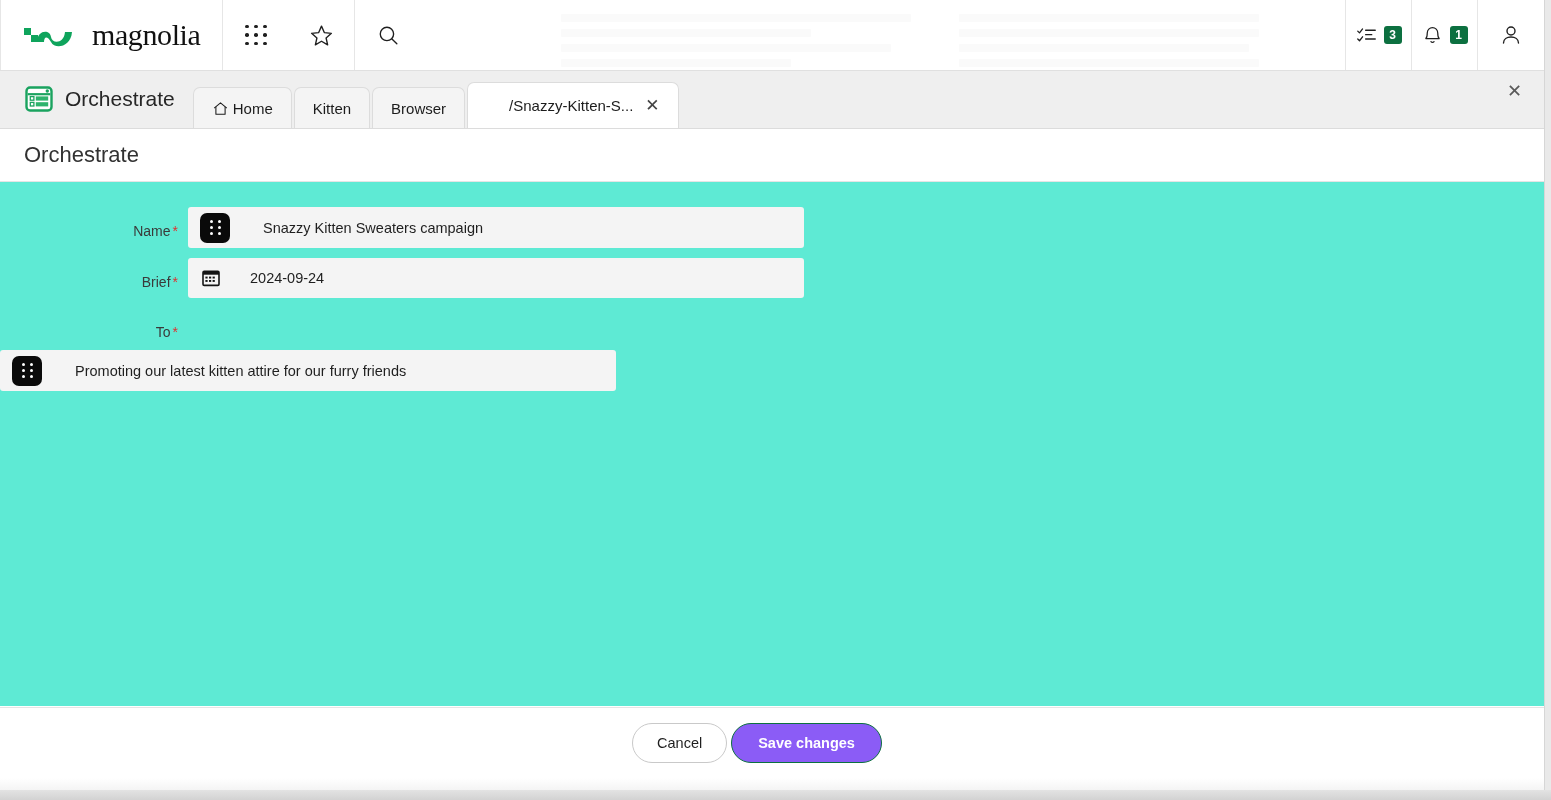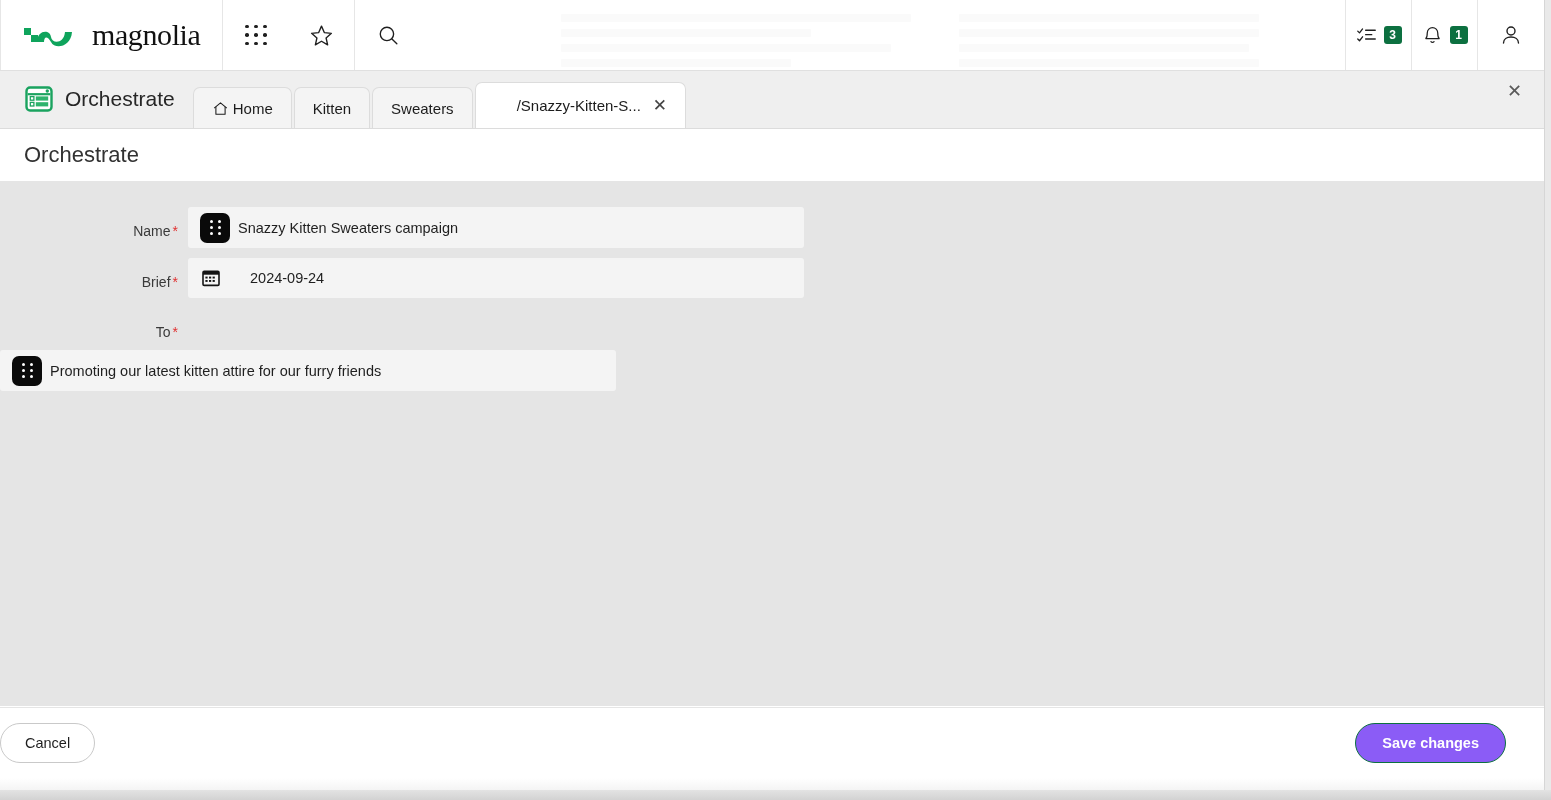--- a/index.html
+++ b/index.html
@@ -180,21 +180,21 @@
     display: flex; align-items: center;
     padding-left: 24px;
     font-size: 22px;
     color: #323232;
     background: #ffffff;
     border-bottom: 1px solid #e5e5e5;
   }
 
   
   .form-area {
-    background: #e5e5e5;
+    background: #5eead4;
     height: 524px;
     padding-top: 25px;
     overflow: hidden;
   }
   .field-row {
     display: flex;
     align-items: flex-start;
     margin-bottom: 10px;
   }
   .field-label {
@@ -230,35 +230,35 @@
     display: grid; grid-template-columns: repeat(2, 3px);
     gap: 3px 5px;
   }
   .handle-icon .dots i { display: block; width: 3px; height: 3px; border-radius: 50%; background: #ffffff; }
 
   .cal-icon { width: 18px; height: 18px; flex: none; margin-left: 2px; }
 
   .field-text {
     font-size: 14.5px;
     color: #1f1f1f;
-    margin-left: 8px;
+    margin-left: 33px;
     white-space: nowrap;
   }
   .field-text.tight { margin-left: 30px; }
 
   
   .footer {
     position: absolute;
     left: 0; right: 0;
     bottom: 12px;
     height: 71px;
     background: #ffffff;
     border-top: 1px solid #e5e5e5;
-    display: flex; align-items: center; justify-content: space-between;
-    padding-right: 38px;
+    display: flex; align-items: center; justify-content: center;
+    padding-right: 30px;
     gap: 4px;
   }
   .btn {
     font-size: 14.5px;
     border-radius: 22px;
     height: 40px;
     padding: 0 24px;
     display: inline-flex; align-items: center; justify-content: center;
     cursor: pointer;
     white-space: nowrap;
@@ -398,21 +398,21 @@
             <path d="M5.5 10.2 V20 h13 V10.2"></path>
           </svg>
           <span>Home</span>
         </div>
 
         <div class="tab">
           <span>Kitten</span>
         </div>
 
         <div class="tab">
-          <span>Sweaters</span>
+          <span>Browser</span>
         </div>
 
         <div class="tab active">
           <span>/Snazzy-Kitten-S...</span>
           <span class="tab-close">✕</span>
         </div>
       </div>
 
       <span class="panel-close">✕</span>
     </div>

